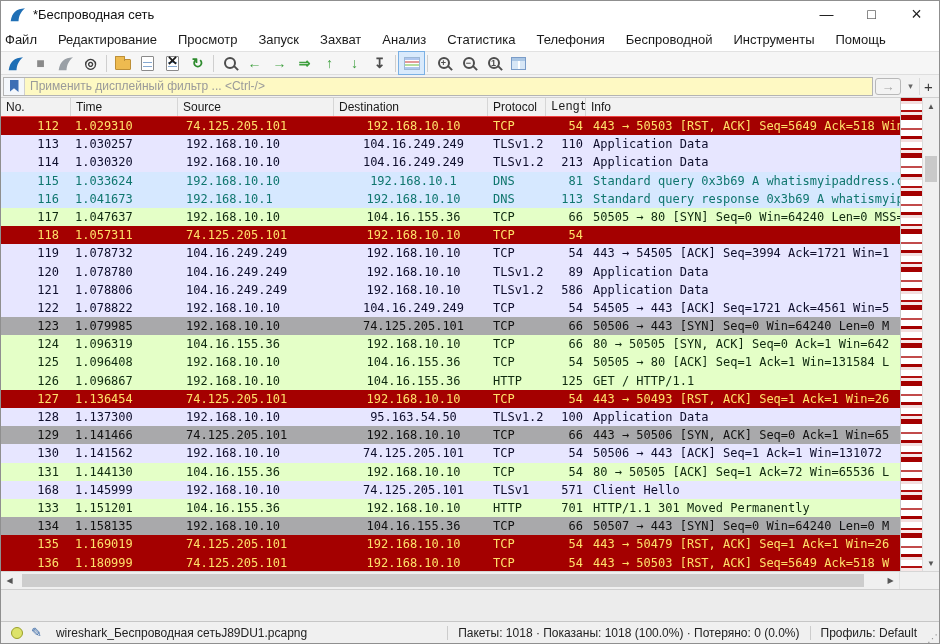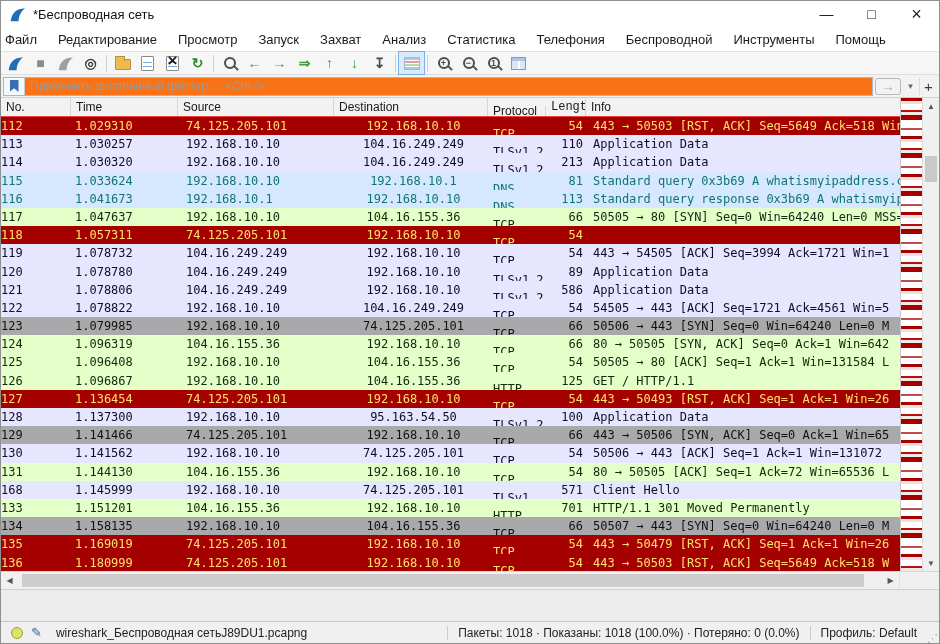--- a/index.html
+++ b/index.html
@@ -30,42 +30,42 @@
   .icon-mag { width:12px; height:12px; border:2px solid #4d4d4d; border-radius:50%; position:relative; font-size:9px; font-weight:bold; color:#4d4d4d; display:flex; align-items:center; justify-content:center; }
   .icon-mag::after { content:''; position:absolute; width:6px; height:2px; background:#4d4d4d; right:-5px; bottom:-2px; transform:rotate(45deg); }
   .icon-stripes { width:16px; height:13px; border:1px solid #9db8d6;
     background:repeating-linear-gradient(180deg,#aec6ee 0 2px,#fff 2px 3px,#e49a9a 3px 5px,#fff 5px 6px,#b5dd9d 6px 8px,#fff 8px 9px,#aec6ee 9px 11px,#fff 11px 13px); }
   .tbtn.active { background:#d9eafc; outline:1px solid #7ab0e4; }
   .icon-cols { width:15px; height:13px; border:1px solid #7a9cc8; background:linear-gradient(90deg,#d8e7f6 0 6px,#fff 6px 8px,#d8e7f6 8px 15px); position:relative; }
   .icon-cols::before { content:''; position:absolute; top:0; left:0; right:0; height:3px; background:#aac6e4; }
 
   
   .filterbar { height:22px; display:flex; align-items:center; background:#f2f2f2; padding:1px 2px; gap:2px; flex:0 0 auto; }
-  .filter-field { flex:1; height:19px; display:flex; align-items:center; background:#f97316; border:1px solid #b4b4b4; }
+  .filter-field { flex:1; height:19px; display:flex; align-items:center; background:#fef9c3; border:1px solid #b4b4b4; }
   .bookmark-box { width:21px; height:100%; background:#f4f7fb; border-right:1px solid #cfcfcf; display:flex; align-items:center; justify-content:center; }
   .ribbon { width:9px; height:12px; background:#3c6eb4; clip-path:polygon(0 0,100% 0,100% 100%,50% 68%,0 100%); }
   .filter-input { flex:1; border:none; outline:none; font-size:12px; color:#333; padding:0 5px; font-family:"Liberation Sans",sans-serif; background:transparent; }
   .filter-input::placeholder { color:#9a9a9a; }
   .apply-btn { width:26px; height:17px; border:1px solid #b8b8b8; border-radius:3px; background:#f3f3f3; color:#a6a6a6; font-weight:bold; font-size:13px; display:flex; align-items:center; justify-content:center; margin-right:1px; }
   .caret-btn { width:13px; font-size:9px; color:#666; text-align:center; }
   .plus-btn { width:18px; font-size:15px; color:#3a3a3a; text-align:center; border-left:1px solid #d9d9d9; }
 
   
   .packet-area { flex:1; display:flex; overflow:hidden; border-top:1px solid #d0d0d0; }
   .list-col { flex:1; display:flex; flex-direction:column; overflow:hidden; }
   .phead { height:19px; display:flex; background:#f2f2f2; border-bottom:1px solid #ef4444; font-size:12px; color:#191919; flex:0 0 auto; }
   .phead .cell { border-right:1px solid #d6d6d6; padding-left:5px; display:flex; align-items:center; }
   .prow { height:18.2px; display:flex; font-family:"DejaVu Sans Mono","Liberation Mono",monospace; font-size:12px; line-height:18.2px; white-space:pre; flex:0 0 auto; }
   .cell { overflow:hidden; }
-  .col-no   { width:70px;  padding-right:12px; }
+  .col-no   { width:70px;  text-align:right; padding-right:12px; }
   .phead .col-no { text-align:left; padding-right:0; }
   .col-time { width:107px; padding-left:4px; }
   .col-src  { width:156px; padding-left:8px; }
   .col-dst  { width:154px; padding-left:5px;text-align:center; }
-  .col-proto{ width:58px;  padding-left:5px;margin-top:8px; }
+  .col-proto{ width:58px;  padding-left:5px; }
   .col-len  { width:40px;  text-align:right; padding-right:3px; }
   .phead .col-len { text-align:left; padding-right:0;font-family:Liberation Mono, monospace; }
   .col-info { flex:1; padding-left:7px; }
   .c-red      { background:#a40000; color:#ffe06a; }
   .c-lavender { background:#e7e6ff; color:#0d0d2b; }
   .c-blue     { background:#d6e8ff; color:#0f766e; }
   .c-green    { background:#e4ffc7; color:#0f2a0f; }
   .c-gray     { background:#a9a9ab; color:#111; }
 
   

